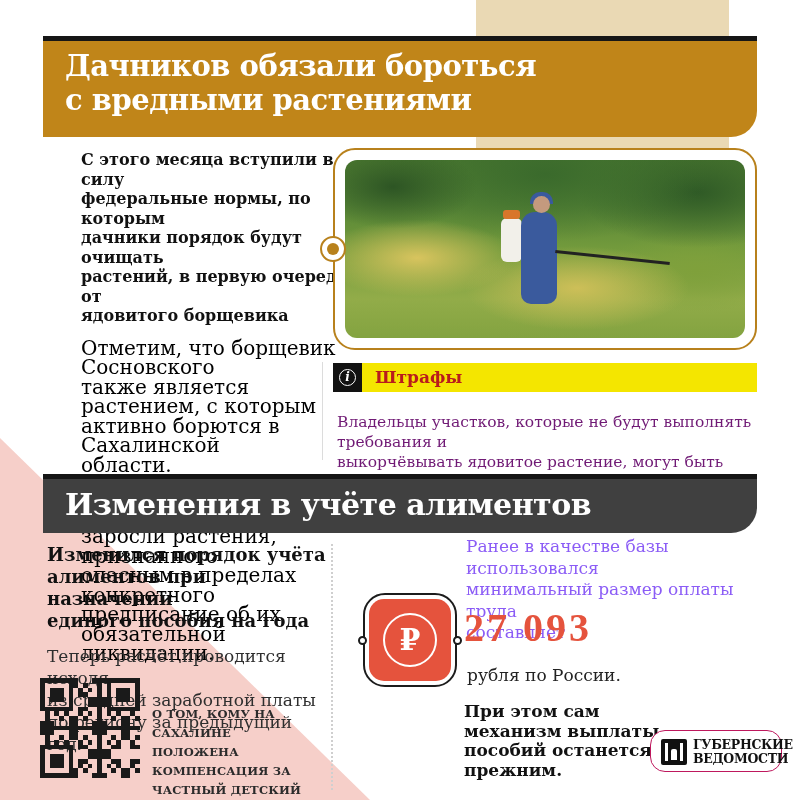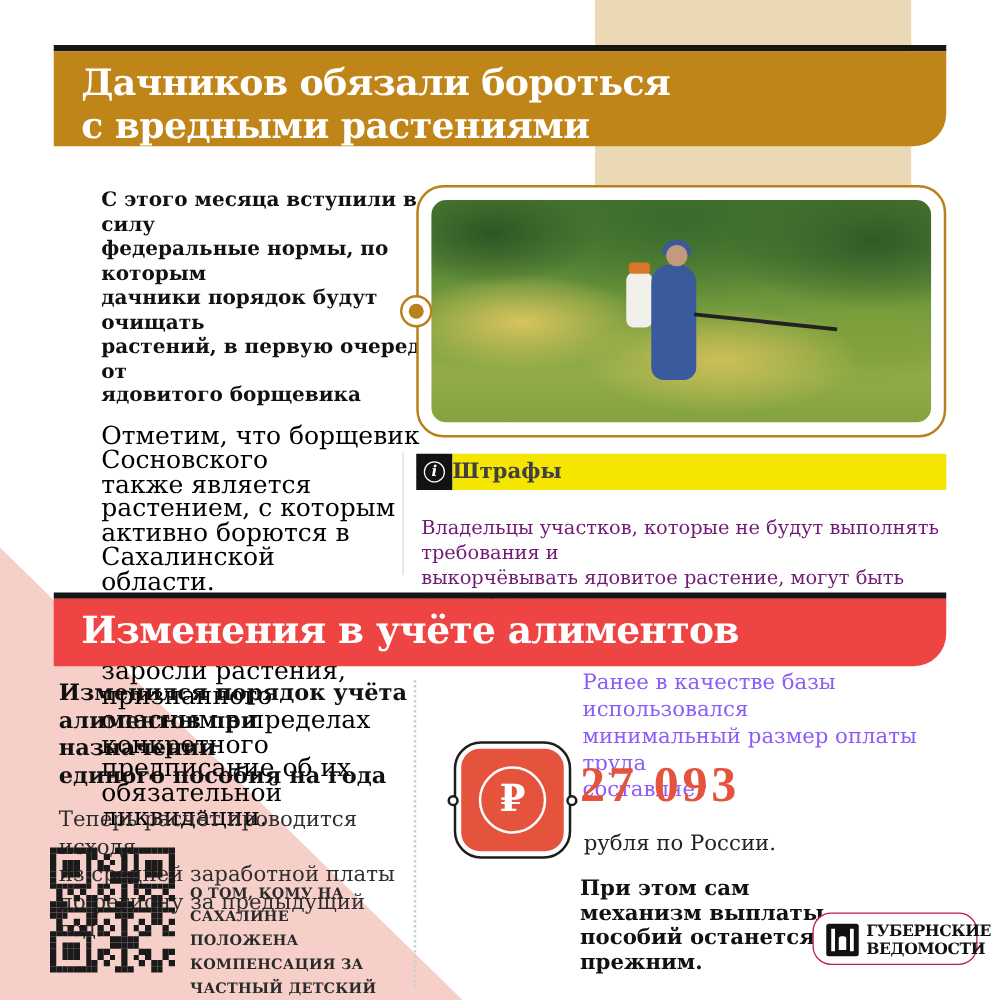--- a/index.html
+++ b/index.html
@@ -8,22 +8,22 @@
 
   
   .beige-band{position:absolute;left:476px;top:0;width:253px;height:152px;background:#ead9b4;}
   .pink-triangle{position:absolute;left:0;top:438px;width:370px;height:362px;
         background:#f6cfc9;clip-path:polygon(0 0,100% 100%,0 100%);}
 
   
   .bar-black{position:absolute;left:43px;width:714px;height:5px;background:#161616;}
   .bar1{top:36px;} .bar2{top:474px;}
   .banner{position:absolute;left:43px;width:714px;border-radius:0 0 26px 0;color:#fff;}
-  .banner.gold{top:41px;height:76px;background:#c08519;}
-  .banner.orange{top:479px;height:54px;background:#ef4444;}
+  .banner.gold{top:41px;height:96px;background:#c08519;}
+  .banner.orange{top:479px;height:54px;background:#404040;}
   .banner .ttl{padding:8px 0 0 22px;font-weight:bold;font-size:29px;line-height:34px;letter-spacing:-0.5px;}
   .banner.orange .ttl{padding-top:9px;font-size:30px;}
 
   
   .col1{position:absolute;left:45px;top:150px;width:280px;margin-left:36px;}
   .lead{font-weight:bold;font-size:16px;line-height:19.5px;color:#111;}
   .para{margin-top:13px;font-size:20px;line-height:19.5px;color:#000000;}
 
   
   .photo-frame{position:absolute;left:333px;top:148px;width:424px;height:202px;background:#fff;
@@ -48,21 +48,21 @@
         background:#fff;border:2px solid #b8811c;box-sizing:border-box;}
   .frame-marker i{position:absolute;left:5px;top:5px;width:12px;height:12px;border-radius:50%;background:#b8811c;}
 
   
   .callout-rule{position:absolute;left:322px;top:362px;width:1px;height:98px;background:#dcdcdc;}
   .info-box{position:absolute;left:333px;top:363px;width:29px;height:29px;background:#121212;}
   .info-box .ring{position:absolute;left:6px;top:6px;width:17px;height:17px;border:1.5px solid #fff;
         border-radius:50%;box-sizing:border-box;color:#fff;font-size:12px;line-height:14px;
         text-align:center;font-weight:bold;font-style:italic;}
   .yellow-bar{position:absolute;left:362px;top:363px;width:395px;height:29px;background:#f4e600;}
-  .yellow-bar span{display:block;padding:4px 0 0 0;font-weight:bold;font-size:17px;color:#404040;}
+  .yellow-bar span{display:block;padding:4px 0 0 13px;font-weight:bold;font-size:17px;color:#b91c1c;}
   .callout-body{position:absolute;left:337px;top:412px;width:430px;font-size:15.5px;line-height:20px;color:#701a75;}
 
   
   .col2{position:absolute;left:47px;top:544px;width:280px;}
   .lead2{font-weight:bold;font-size:18px;line-height:22px;color:#111;}
   .para2{margin-top:13px;font-size:17px;line-height:22px;color:#2e2e2e;}
 
   
   .qr{position:absolute;left:40px;top:678px;width:100px;height:100px;}
   .qr-grid{display:grid;width:100%;height:100%;grid-template-columns:repeat(21,1fr);grid-template-rows:repeat(21,1fr);}

